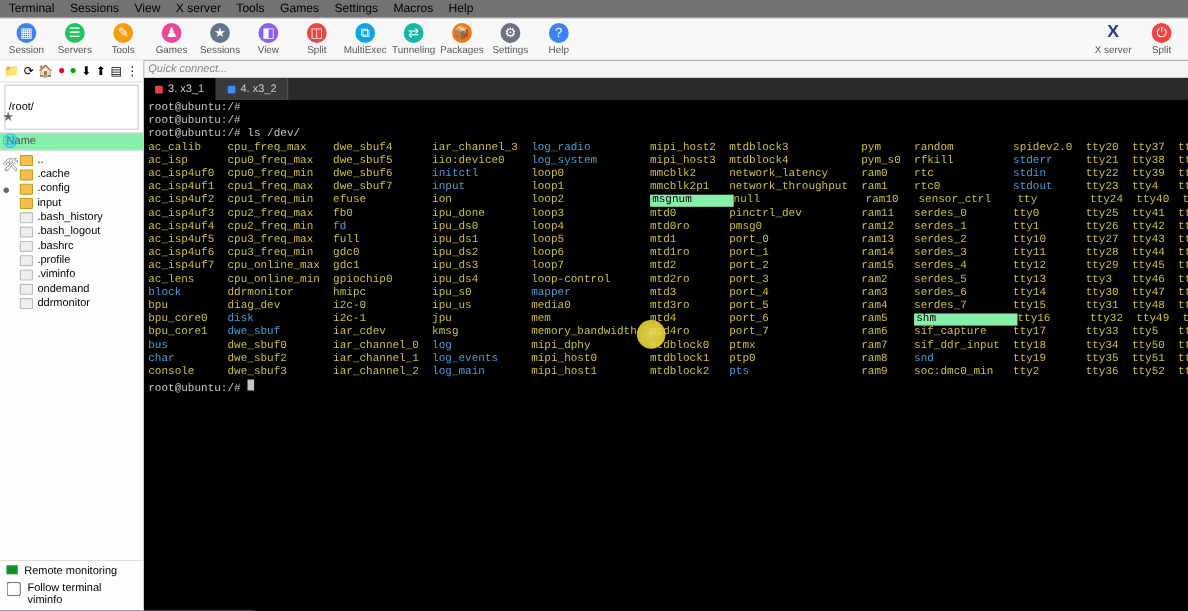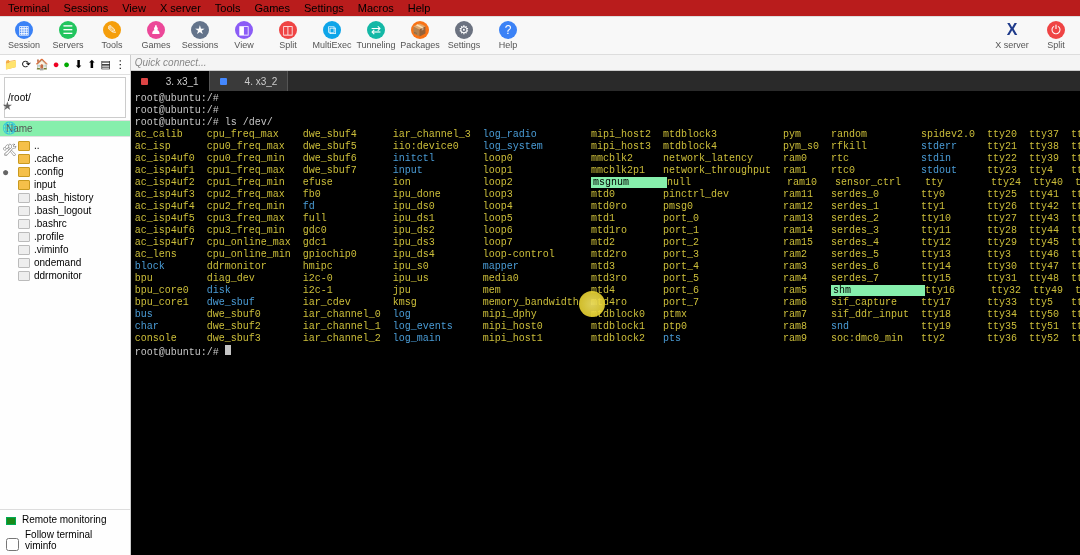--- a/index.html
+++ b/index.html
@@ -12,21 +12,21 @@
   overflow: hidden;
   display: flex;
   flex-direction: column;
 }
 
 
 .menubar {
   display: flex;
   gap: 14px;
   padding: 2px 8px;
-  background: #b91c1c;
+  background: #737373;
   border-bottom: 1px solid #ddd;
   font-size: 11px;
 }
 .menubar span { cursor: pointer; }
 
 
 .toolbar {
   display: flex;
   align-items: center;
   padding: 2px 4px;
@@ -125,21 +125,21 @@
   white-space: nowrap;
 }
 .filetree .ico{width:12px;height:10px;display:inline-block;background:#f5c04a;border-radius:1px;border:1px solid #c99a1f}
 .filetree .ico.fil{background:#eee;border-color:#bbb}
 .sidebar-bottom {
   border-top: 1px solid #ddd;
   padding: 4px 6px;
   font-size: 10px;
   display:flex;flex-direction:column;gap:4px;
 }
-.sidebar-bottom label{display:flex;align-items:flex-end;gap:6px}
+.sidebar-bottom label{display:flex;align-items:flex-start;gap:6px}
 
 
 .termwrap {
   flex: 1;
   display: flex;
   flex-direction: column;
   background: #000;
 }
 .quickconnect {
   background:#f4f4f4;
@@ -154,21 +154,21 @@
   background: #2a2a2a;
   height: 20px;
   align-items: stretch;
   font-size: 10px;
 }
 .tab {
   padding: 2px 10px;
   background: #3a3a3a;
   color: #ccc;
   border-right: 1px solid #555;
-  display:flex;align-items:center;gap:18px;
+  display:flex;align-items:center;gap:5px;
   cursor:pointer;
 }
 .tab.active { background:#000; }
 .tab .dot{width:7px;height:7px;border-radius:1px;display:inline-block}
 .dot1{background:#d44}.dot2{background:#48f}
 .terminal {
   flex: 1;
   background: #000;
   color: #c5c5c5;
   font-family: "Consolas","Courier New",monospace;

